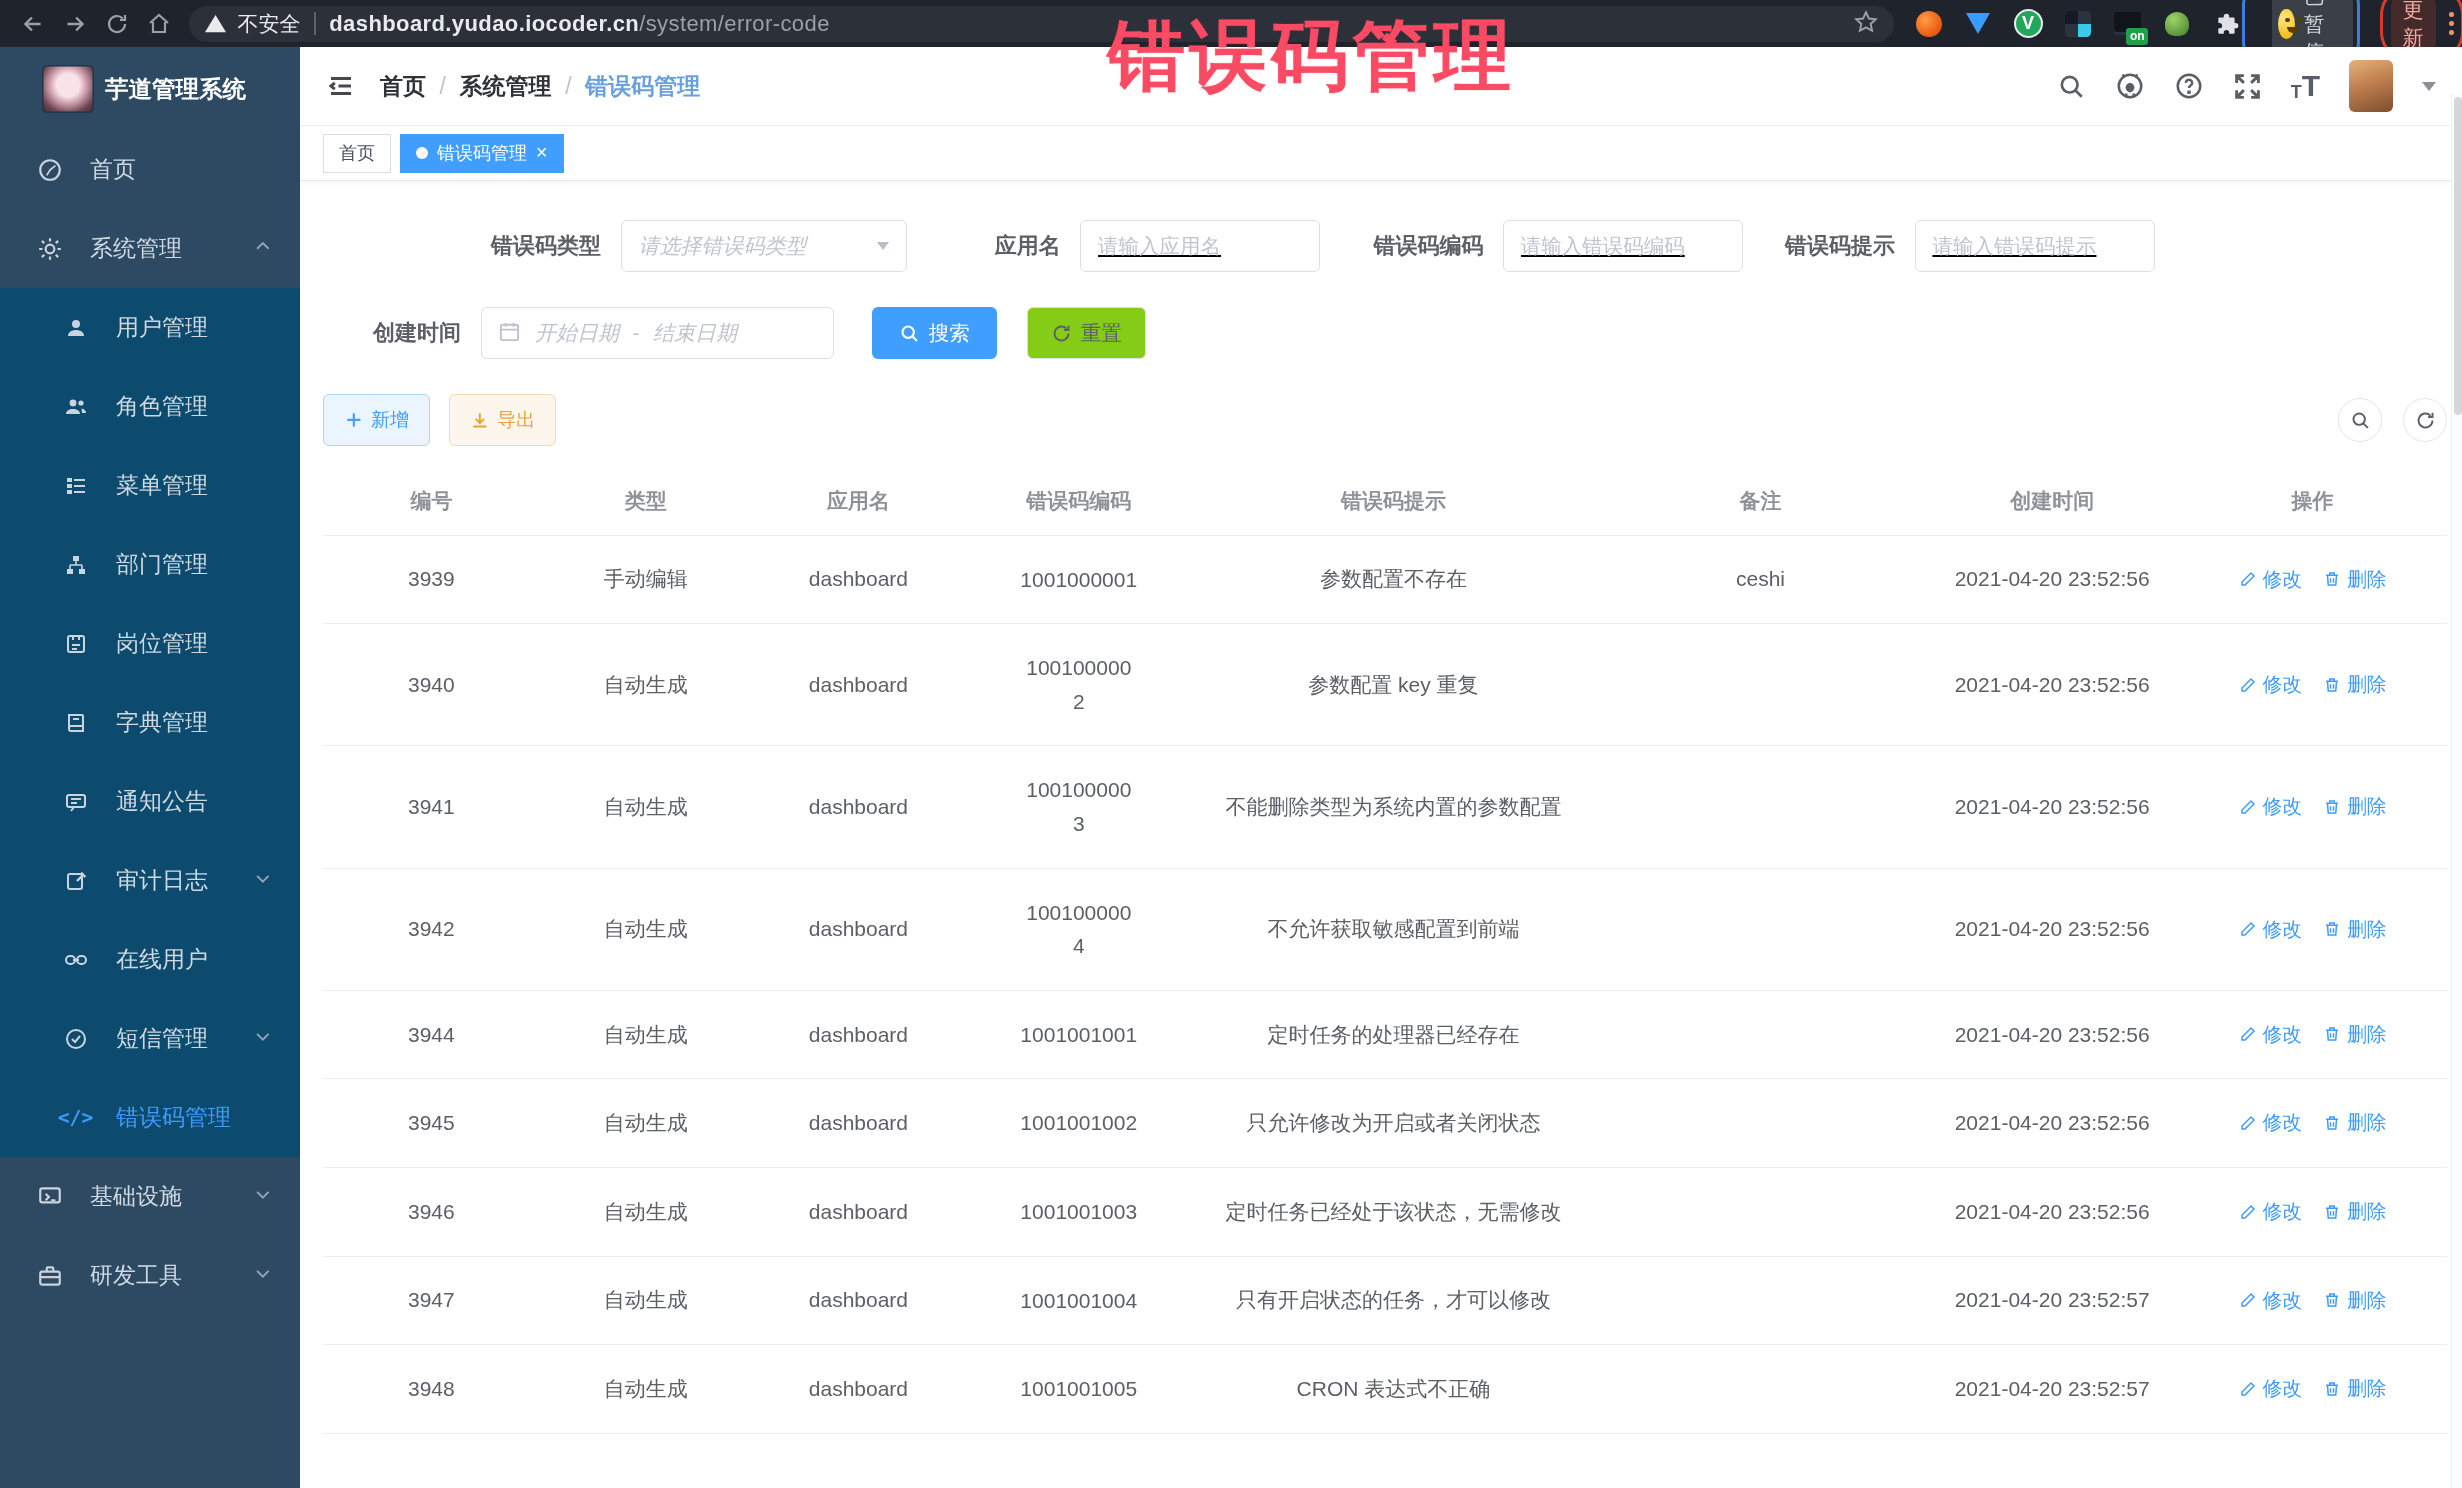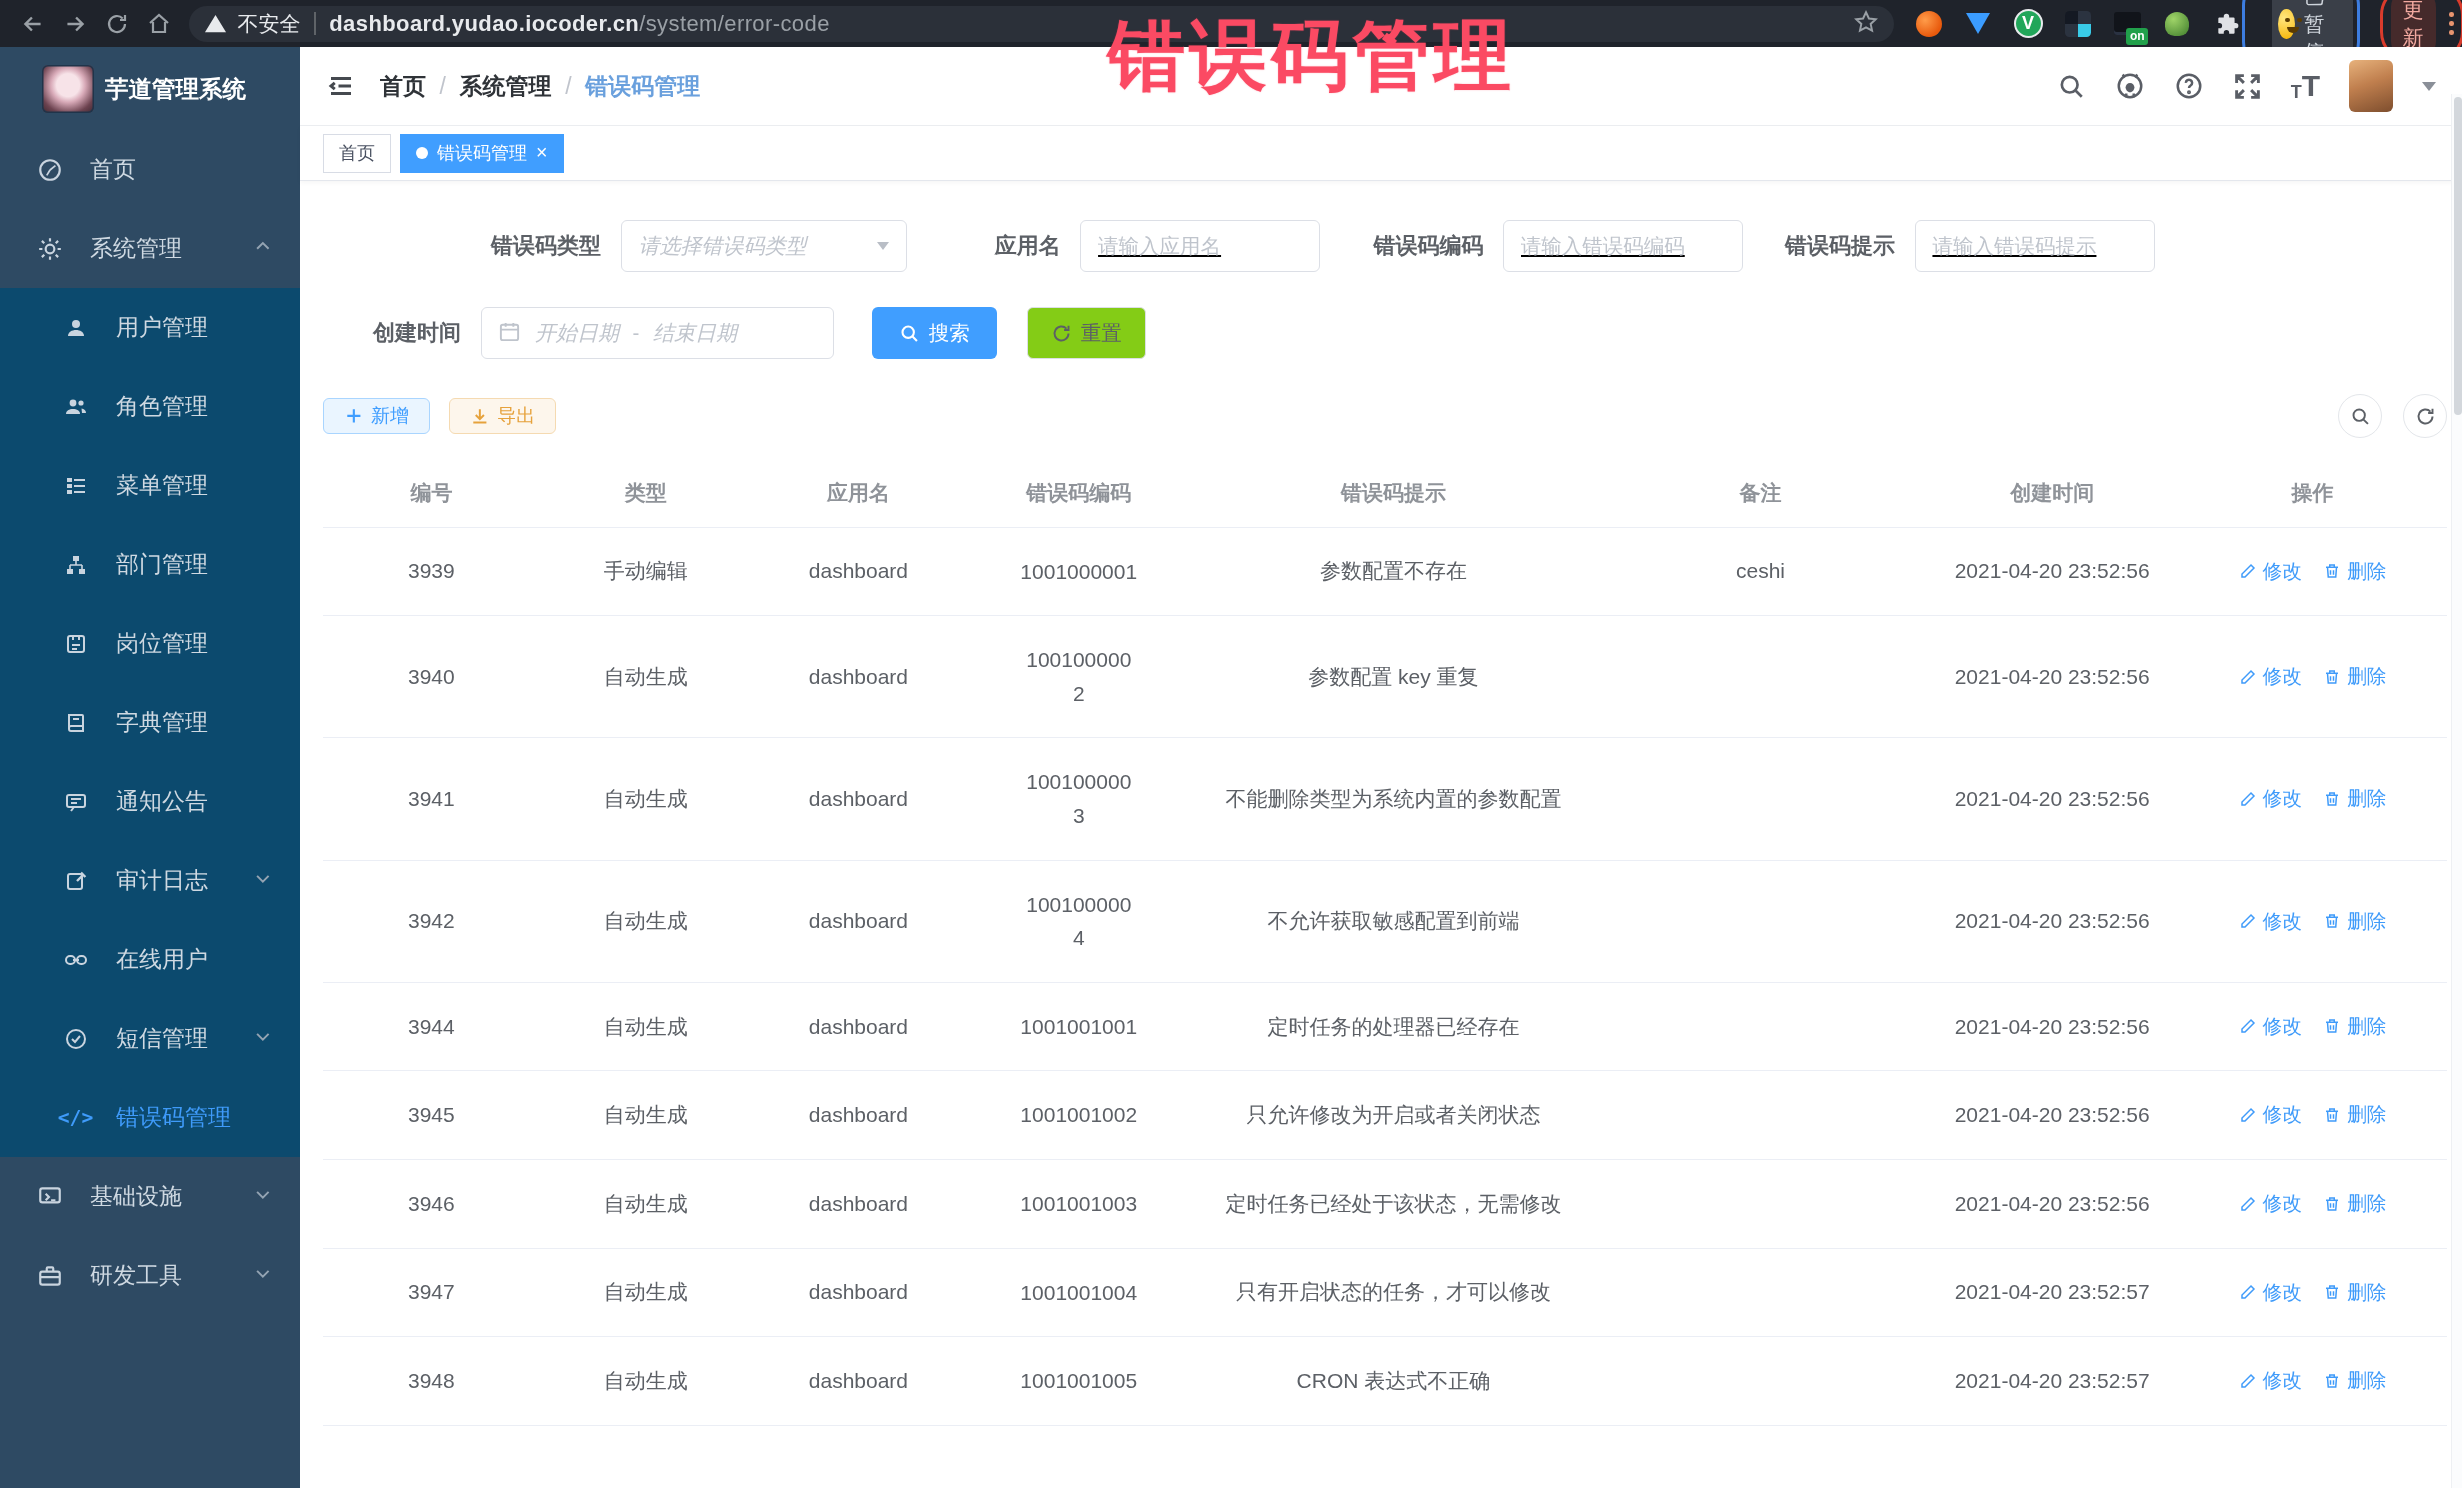--- a/index.html
+++ b/index.html
@@ -89,21 +89,21 @@
   .f-input input::placeholder { color:#bfc4cc; }
   .sel-caret { width:0; height:0; border-left:6.8px solid transparent; border-right:6.8px solid transparent; border-top:8.3px solid #b9bec6; }
   .daterange { width:353px; gap:13.6px; }
   .dash { color:#bfc4cc; font-size:20.5px; }
   .btn { height:52px; border-radius:6px; font-size:20.5px; display:inline-flex; align-items:center; justify-content:center; gap:9px; cursor:pointer; border:1.5px solid transparent; }
   .btn-primary { background:#409eff; color:#fff; padding:0 26px; margin-left:38px; }
   .btn-plain { background:#84cc16; color:#5c6066; border-color:#dcdfe6; padding:0 23px; margin-left:30px; }
 
   
   .toolbar { display:flex; align-items:center; margin-bottom:26px; }
-  .btn-sm { height:36px; border-radius:6px; font-size:19px; padding:0 19.7px; display:inline-flex; align-items:center; gap:7.6px; cursor:pointer; }
+  .btn-sm { height:52px; border-radius:6px; font-size:19px; padding:0 19.7px; display:inline-flex; align-items:center; gap:7.6px; cursor:pointer; }
   .btn-add { background:#eaf5ff; border:1.5px solid #a9d5ff; color:#409eff; }
   .btn-export { background:#fdf6ec; border:1.5px solid #f5dab1; color:#e6a23c; margin-left:19.7px; }
   .tool-circles { margin-left:auto; display:flex; gap:21px; }
   .circle-btn { width:44px; height:44px; border-radius:50%; border:1.5px solid #e3e6ea; background:#fff; display:flex; align-items:center; justify-content:center; color:#5c6066; cursor:pointer; }
 
   
   table { width:100%; border-collapse:collapse; }
   th { font-size:21px; color:#8f9399; font-weight:600; padding:15px 6px 19.7px; border-bottom:1.5px solid #ebeef5; text-align:center; }
   td { font-size:21px; color:#5c6066; padding:27px 6px; border-bottom:1.5px solid #ebeef5; text-align:center; }
   td.code-cell { white-space:pre-line; line-height:1.6; }

